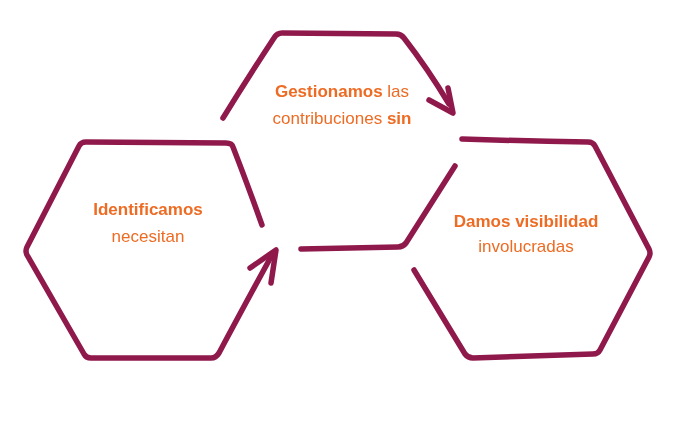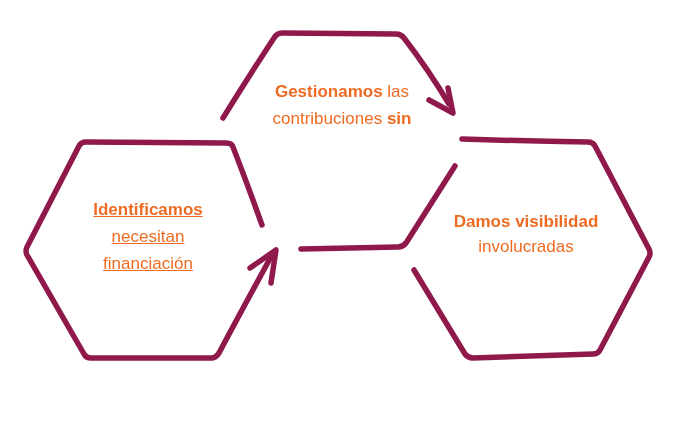--- a/index.html
+++ b/index.html
@@ -49,24 +49,23 @@
 
     <path d="M 223,118 Q 247,79 274,38 Q 277,33 282,33 L 396,34 Q 401,34 404,38 Q 428,69 449,104"></path>
 
     <path d="M 429,100 L 453,113 L 448,88"></path>
 
     <path d="M 301,249 L 398,247 Q 403,247 406,243 L 455,166"></path>
 
     <path d="M 462,139 Q 525,141 588,142 Q 593,142 595,146 L 649,249 Q 651,253 649,257 L 600,350 Q 598,354 593,354 L 473,358 Q 468,358 465,354 L 414,270"></path>
   </svg>
 
-  <div class="hex-text" style="left:148px;top:196px;text-decoration:underline;">
+  <div class="hex-text" style="left:148px;top:196px;">
     <div><span class="b">Identificamos</span></div>
     <div><span>necesitan</span></div>
-    <div><span>financiación</span></div>
   </div>
 
   <div class="hex-text" style="left:342px;top:78px;">
     <div><span class="b">Gestionamos</span><span> las</span></div>
     <div><span>contribuciones </span><span class="b">sin</span></div>
   </div>
 
   <div class="hex-text right" style="left:526px;top:209px;">
     <div><span class="b">Damos visibilidad</span></div>
     <div><span>involucradas</span></div>

